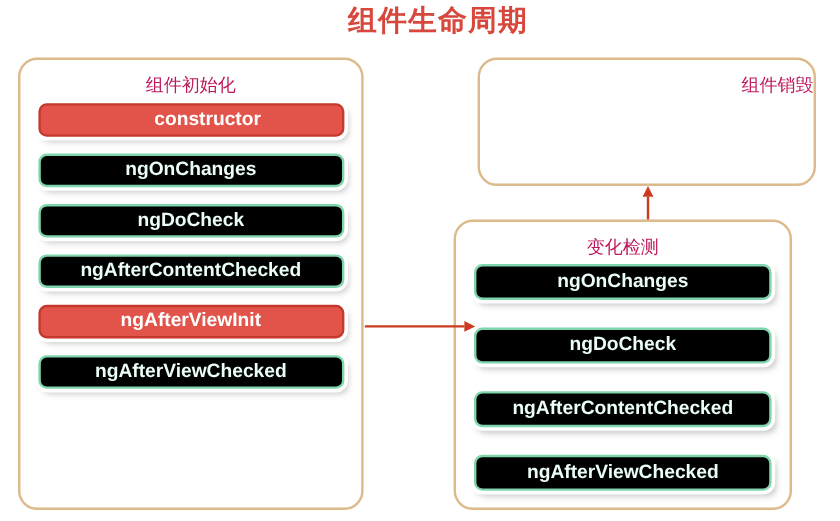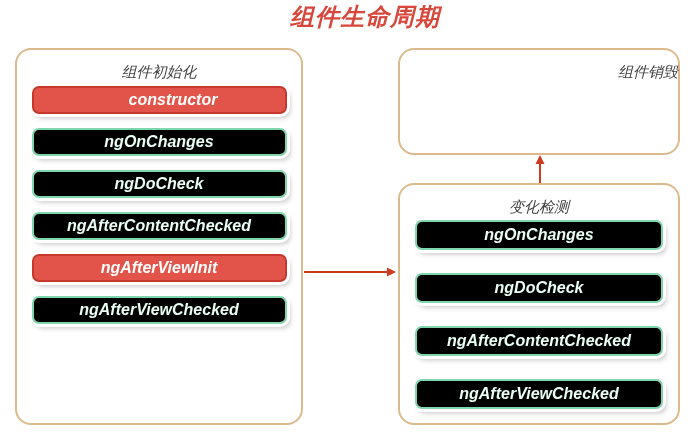--- a/index.html
+++ b/index.html
@@ -3,21 +3,20 @@
 <meta charset="utf-8">
 <style>
   html, body { margin: 0; padding: 0; background: #ffffff; }
   body { font-family: "Liberation Sans", sans-serif; }
   .canvas {
     position: relative;
     width: 700px;
     height: 434px;
     background: #ffffff;
     overflow: hidden;
-    font-style: italic;
   }
   .title {
     position: absolute;
     top: 1px;
     left: 15px;
     width: 700px;
     margin: 0;
     text-align: center;
     font-size: 24px;
     font-weight: bold;
@@ -29,26 +28,26 @@
     box-sizing: border-box;
     background: #ffffff;
     border: 2px solid #dcba8c;
     border-radius: 16px;
     display: flex;
     flex-direction: column;
     align-items: center;
   }
   .panel-init { left: 15px;  top: 48px;  width: 288px; height: 377px; }
   .panel-destroy { left: 398px; top: 48px;  width: 282px; height: 107px; align-items: flex-end; }
-  .panel-cd { left: 398px; top: 183px; width: 282px; height: 242px; }
+  .panel-cd { left: 378px; top: 183px; width: 282px; height: 242px; }
   .panel-header {
     margin-top: 12px;
     font-size: 15px;
     line-height: 19px;
-    color: #404040;
+    color: #be185d;
   }
   .btn {
     box-sizing: border-box;
     display: flex;
     align-items: center;
     justify-content: center;
     font-weight: bold;
     font-size: 16px;
     border-radius: 7px;
     box-shadow: 0 0 0 3px #ffffff, 3px 4px 5px rgba(125,125,125,0.45);

